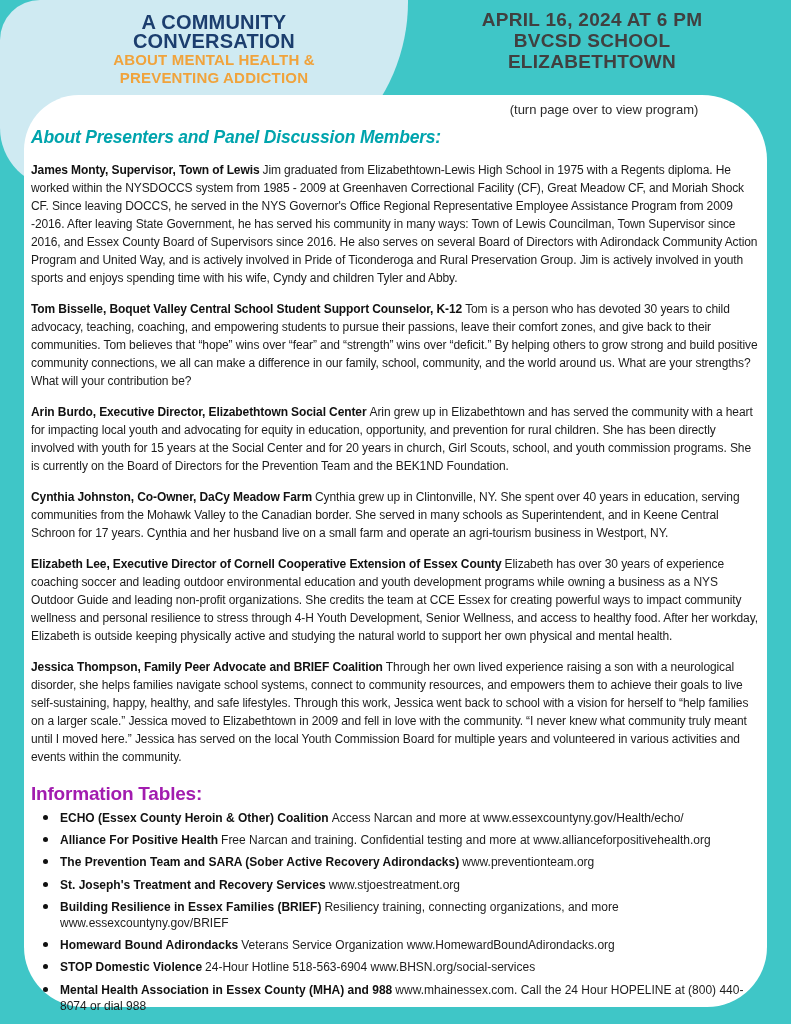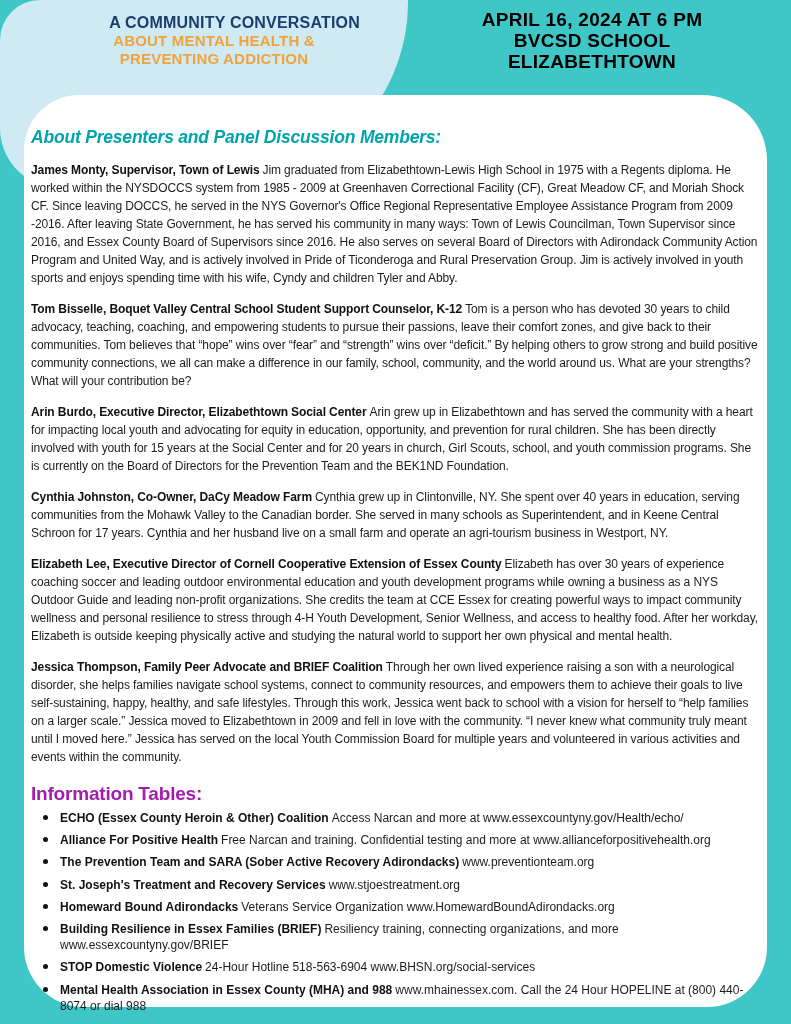--- a/index.html
+++ b/index.html
@@ -13,25 +13,25 @@
   .blue-blob{
     position:absolute;left:0;top:0;width:408px;height:188px;
     background:#cfeaf2;
     border-radius:40px 0 190px 60px / 40px 0 186px 60px;
     z-index:1;
   }
   .header-left{
     position:absolute;left:68px;top:13px;width:292px;z-index:3;
     text-align:center;font-weight:700;letter-spacing:.2px;
   }
-  .header-left .l1{color:#1c3e6e;font-size:16px;line-height:19px;text-align:right;}
+  .header-left .l1{color:#1c3e6e;font-size:20px;line-height:19px;}
   .header-left .l2,.header-left .l3{color:#f0a33c;font-size:15px;line-height:18px;}
   .header-right{
     position:absolute;left:443px;top:9px;width:298px;z-index:3;
-    text-align:center;font-weight:700;color:#000000;
+    text-align:center;font-weight:700;color:#404040;
     font-size:19px;line-height:21px;letter-spacing:.3px;
   }
   .card{
     position:absolute;left:24px;top:95px;width:743px;height:912px;z-index:2;
     background:#ffffff;border-radius:55px 65px 60px 60px;
     box-sizing:border-box;padding:6px 8px 0 7px;
   }
   .turn-note{
     position:absolute;top:7px;left:455px;width:250px;
     text-align:center;color:#2a2a2a;font-size:13px;
@@ -71,20 +71,21 @@
   <div class="l3">PREVENTING ADDICTION</div>
 </div>
 
 <div class="header-right">
   <div>APRIL 16, 2024 AT 6 PM</div>
   <div>BVCSD SCHOOL</div>
   <div>ELIZABETHTOWN</div>
 </div>
 
 <div class="card">
+  <div class="turn-note">(turn page over to view program)</div>
 
   <div class="section-title">About Presenters and Panel Discussion Members:</div>
 
   <p class="bio">
     <b>James Monty, Supervisor, Town of Lewis</b><span>Jim graduated from Elizabethtown-Lewis High School in 1975 with a Regents diploma. He worked within the NYSDOCCS system from 1985 - 2009 at Greenhaven Correctional Facility (CF), Great Meadow CF, and Moriah Shock CF. Since leaving DOCCS, he served in the NYS Governor's Office Regional Representative Employee Assistance Program from 2009 -2016. After leaving State Government, he has served his community in many ways: Town of Lewis Councilman, Town Supervisor since 2016, and Essex County Board of Supervisors since 2016. He also serves on several Board of Directors with Adirondack Community Action Program and United Way, and is actively involved in Pride of Ticonderoga and Rural Preservation Group. Jim is actively involved in youth sports and enjoys spending time with his wife, Cyndy and children Tyler and Abby.</span>
   </p>
   <p class="bio">
     <b>Tom Bisselle, Boquet Valley Central School Student Support Counselor, K-12</b><span>Tom is a person who has devoted 30 years to child advocacy, teaching, coaching, and empowering students to pursue their passions, leave their comfort zones, and give back to their communities. Tom believes that “hope” wins over “fear” and “strength” wins over “deficit.” By helping others to grow strong and build positive community connections, we all can make a difference in our family, school, community, and the world around us. What are your strengths? What will your contribution be?</span>
   </p>
   <p class="bio">
@@ -114,25 +115,25 @@
     <li class="info-item">
       <span class="dot"></span>
       <span><b>The Prevention Team  and SARA (Sober Active Recovery Adirondacks)</b><span>www.preventionteam.org</span></span>
     </li>
     <li class="info-item">
       <span class="dot"></span>
       <span><b>St. Joseph's Treatment and Recovery Services</b><span>www.stjoestreatment.org</span></span>
     </li>
     <li class="info-item">
       <span class="dot"></span>
-      <span><b>Homeward Bound Adirondacks</b><span>Veterans Service Organization www.HomewardBoundAdirondacks.org</span></span>
+      <span><b>Building Resilience in Essex Families (BRIEF)</b><span>Resiliency training, connecting organizations, and more  www.essexcountyny.gov/BRIEF</span></span>
     </li>
     <li class="info-item">
       <span class="dot"></span>
-      <span><b>Building Resilience in Essex Families (BRIEF)</b><span>Resiliency training, connecting organizations, and more  www.essexcountyny.gov/BRIEF</span></span>
+      <span><b>Homeward Bound Adirondacks</b><span>Veterans Service Organization www.HomewardBoundAdirondacks.org</span></span>
     </li>
     <li class="info-item">
       <span class="dot"></span>
       <span><b>STOP Domestic Violence</b><span>24-Hour Hotline 518-563-6904  www.BHSN.org/social-services</span></span>
     </li>
     <li class="info-item">
       <span class="dot"></span>
       <span><b>Mental Health Association in Essex County (MHA) and 988</b><span>www.mhainessex.com. Call the 24 Hour HOPELINE at (800) 440-8074 or dial 988</span></span>
     </li>
 

